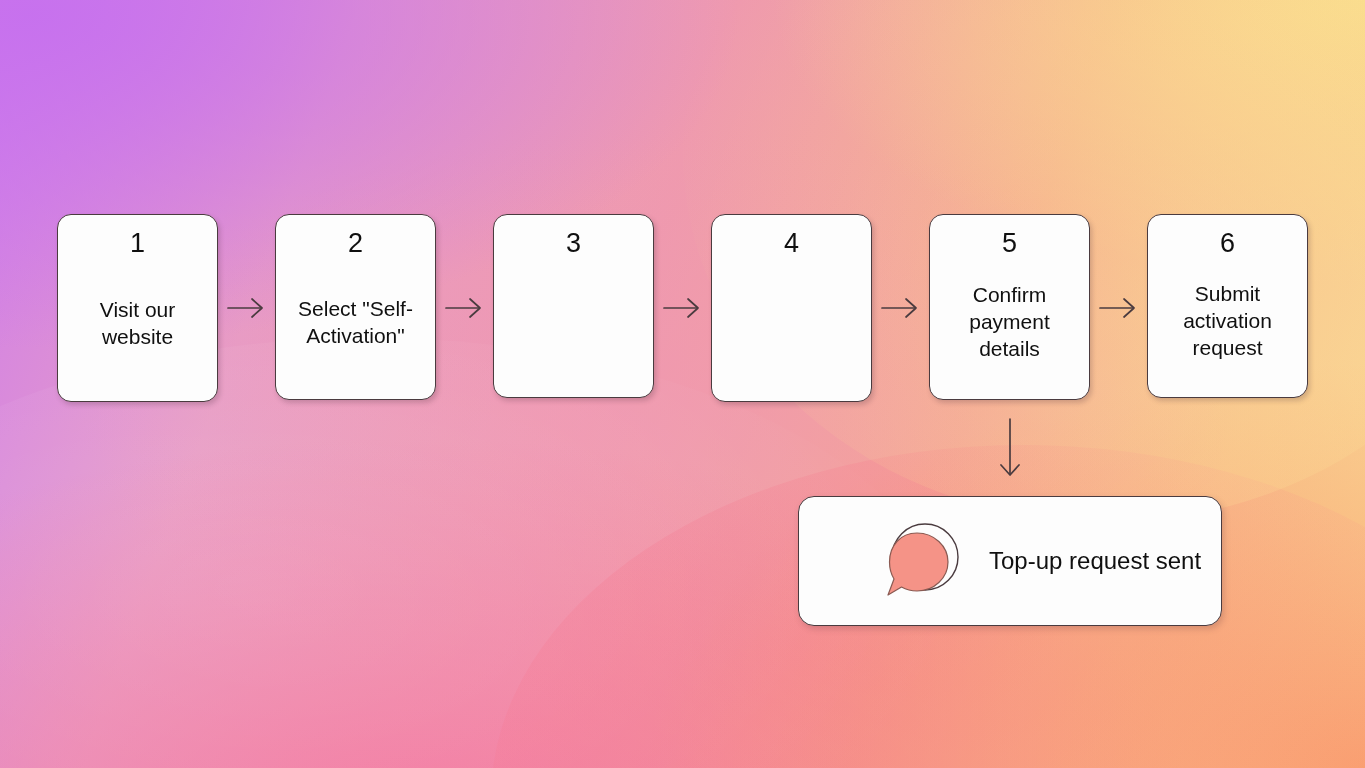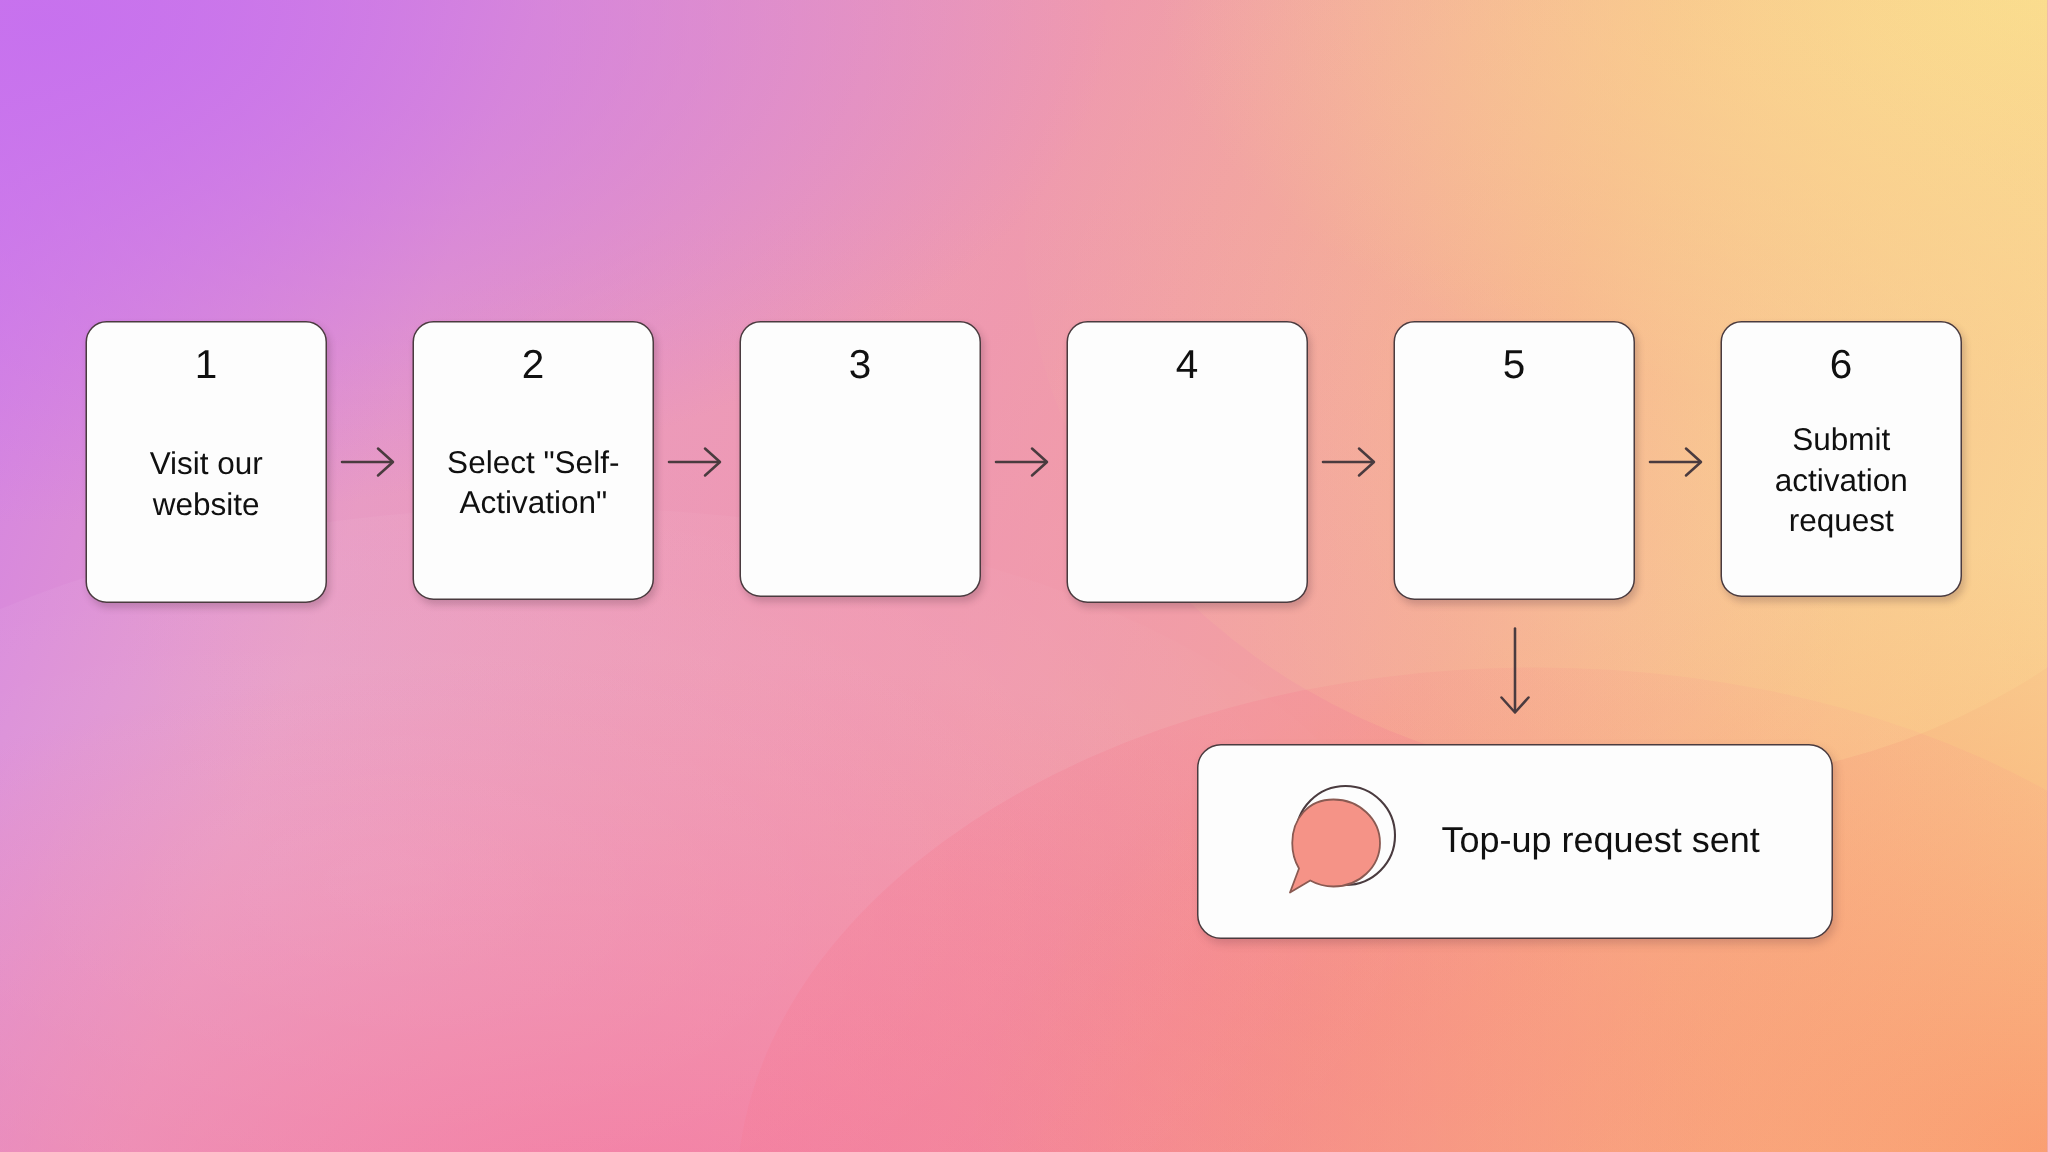--- a/index.html
+++ b/index.html
@@ -131,21 +131,21 @@
     left: 798px;
     top: 496px;
     width: 424px;
     height: 130px;
     background: #fdfdfd;
     border: 1.4px solid #4a3b3f;
     border-radius: 16px;
     box-shadow: 2px 3px 6px rgba(90,50,60,0.22);
     display: flex;
     align-items: center;
-    padding-left: 52px;
+    padding-left: 80px;
     gap: 26px;
   }
   #chat-icon-wrap {
     width: 84px;
     height: 84px;
     flex: 0 0 84px;
     position: relative;
   }
   #chat-icon-wrap svg { display: block; }
   #notification-text {
@@ -207,20 +207,21 @@
 
   <div class="arrow-h">
     <svg width="40" height="22" viewBox="0 0 40 22">
       <path d="M1 11 H34" stroke="#4a3b3f" stroke-width="1.7" fill="none" stroke-linecap="round"></path>
       <path d="M25 2 L35 11 L25 20" stroke="#4a3b3f" stroke-width="1.7" fill="none" stroke-linecap="round" stroke-linejoin="round"></path>
     </svg>
   </div>
 
   <div class="step-card h-mid">
     <div class="step-num">5</div>
+    <div class="step-label">Confirm payment details</div>
   </div>
 
   <div class="arrow-h">
     <svg width="40" height="22" viewBox="0 0 40 22">
       <path d="M1 11 H34" stroke="#4a3b3f" stroke-width="1.7" fill="none" stroke-linecap="round"></path>
       <path d="M25 2 L35 11 L25 20" stroke="#4a3b3f" stroke-width="1.7" fill="none" stroke-linecap="round" stroke-linejoin="round"></path>
     </svg>
   </div>
 
   <div class="step-card h-short">

